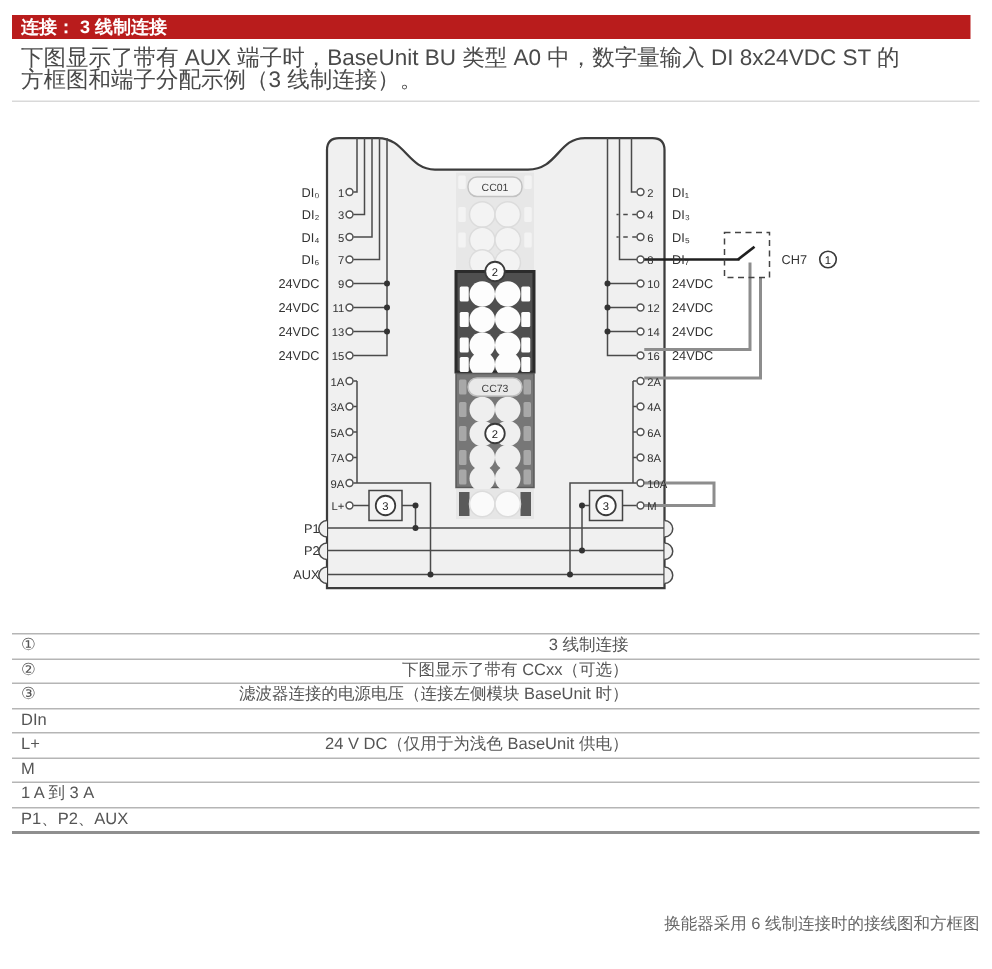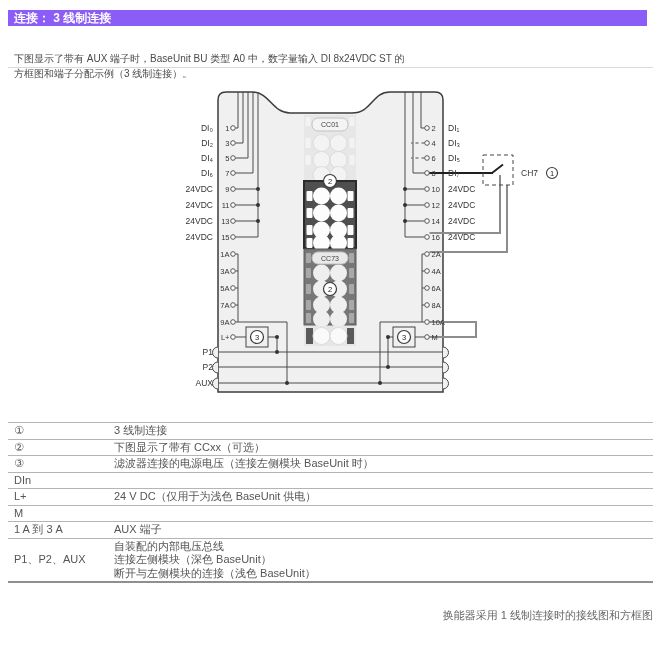--- a/index.html
+++ b/index.html
@@ -1,37 +1,37 @@
 <!DOCTYPE html>
 <html><head>
 <meta charset="utf-8">
 <style>
   html,body{margin:0;padding:0;background:#fff;}
   body{width:661px;height:646px;position:relative;overflow:hidden;
        font-family:"Liberation Sans","DejaVu Sans",sans-serif;}
   #header-bar{position:absolute;left:8px;top:10px;width:633px;height:16px;
-      background:#8b5cf6;color:#fff;font-size:12px;font-weight:600;
+      background:#b91c1c;color:#fff;font-size:12px;font-weight:600;
       line-height:16px;padding-left:6px;}
-  #intro{position:absolute;left:14px;top:31px;width:620px;font-size:10px;
-      color:#4a4a4a;line-height:15px;white-space:pre-line;margin-top:20px;}
+  #intro{position:absolute;left:14px;top:31px;width:620px;font-size:15px;
+      color:#4a4a4a;line-height:15px;white-space:pre-line;}
   #divider{position:absolute;left:8px;top:67px;width:645px;height:1px;background:#d9d9d9;}
   #diagram{position:absolute;left:0;top:83px;}
   text{font-family:"Liberation Sans","DejaVu Sans",sans-serif;fill:#3d3d3d;}
   .tnum{font-size:7.5px;fill:#333;}
   .tlabel{font-size:8.5px;fill:#333;}
   .buslabel{font-size:8.5px;fill:#333;}
   .cctext{font-size:7px;}
   .badge{font-size:7.5px;fill:#222;}
   #legend{position:absolute;left:8px;top:422px;width:645px;border-top:1px solid #b5b5b5;
       font-size:11px;color:#555;}
   .lrow{display:flex;border-bottom:1px solid #b5b5b5;padding:1px 0;min-height:13px;
       line-height:13.5px;align-items:center;}
   .lrow:last-child{border-bottom:2px solid #8f8f8f;}
   .lterm{width:100px;padding-left:6px;flex:none;}
-  .ldesc{width:305px;text-align:left;white-space:pre-line;flex:none;}
+  .ldesc{width:305px;text-align:right;white-space:pre-line;flex:none;}
   #caption{position:absolute;left:8px;top:608px;width:645px;text-align:right;
       font-size:11px;color:#666;}
 </style>
 </head>
 <body>
 
 <div id="header-bar">连接： 3 线制连接</div>
 
 <div id="intro">下图显示了带有 AUX 端子时，BaseUnit BU 类型 A0 中，数字量输入 DI 8x24VDC ST 的
 方框图和端子分配示例（3 线制连接）。</div>
@@ -326,23 +326,19 @@
     </div>
     <div class="lrow">
       <div class="lterm">L+</div>
       <div class="ldesc">24 V DC（仅用于为浅色 BaseUnit 供电）</div>
     </div>
     <div class="lrow">
       <div class="lterm">M</div>
     </div>
     <div class="lrow">
       <div class="lterm">1 A 到 3 A</div>
-      <div class="ldesc">AUX 端子</div>
     </div>
     <div class="lrow">
       <div class="lterm">P1、P2、AUX</div>
-      <div class="ldesc">自装配的内部电压总线
-连接左侧模块（深色 BaseUnit）
-断开与左侧模块的连接（浅色 BaseUnit）</div>
     </div>
   </div>
 
-<div id="caption">换能器采用 1 线制连接时的接线图和方框图</div>
+<div id="caption">换能器采用 6 线制连接时的接线图和方框图</div>
 
 </body></html>

